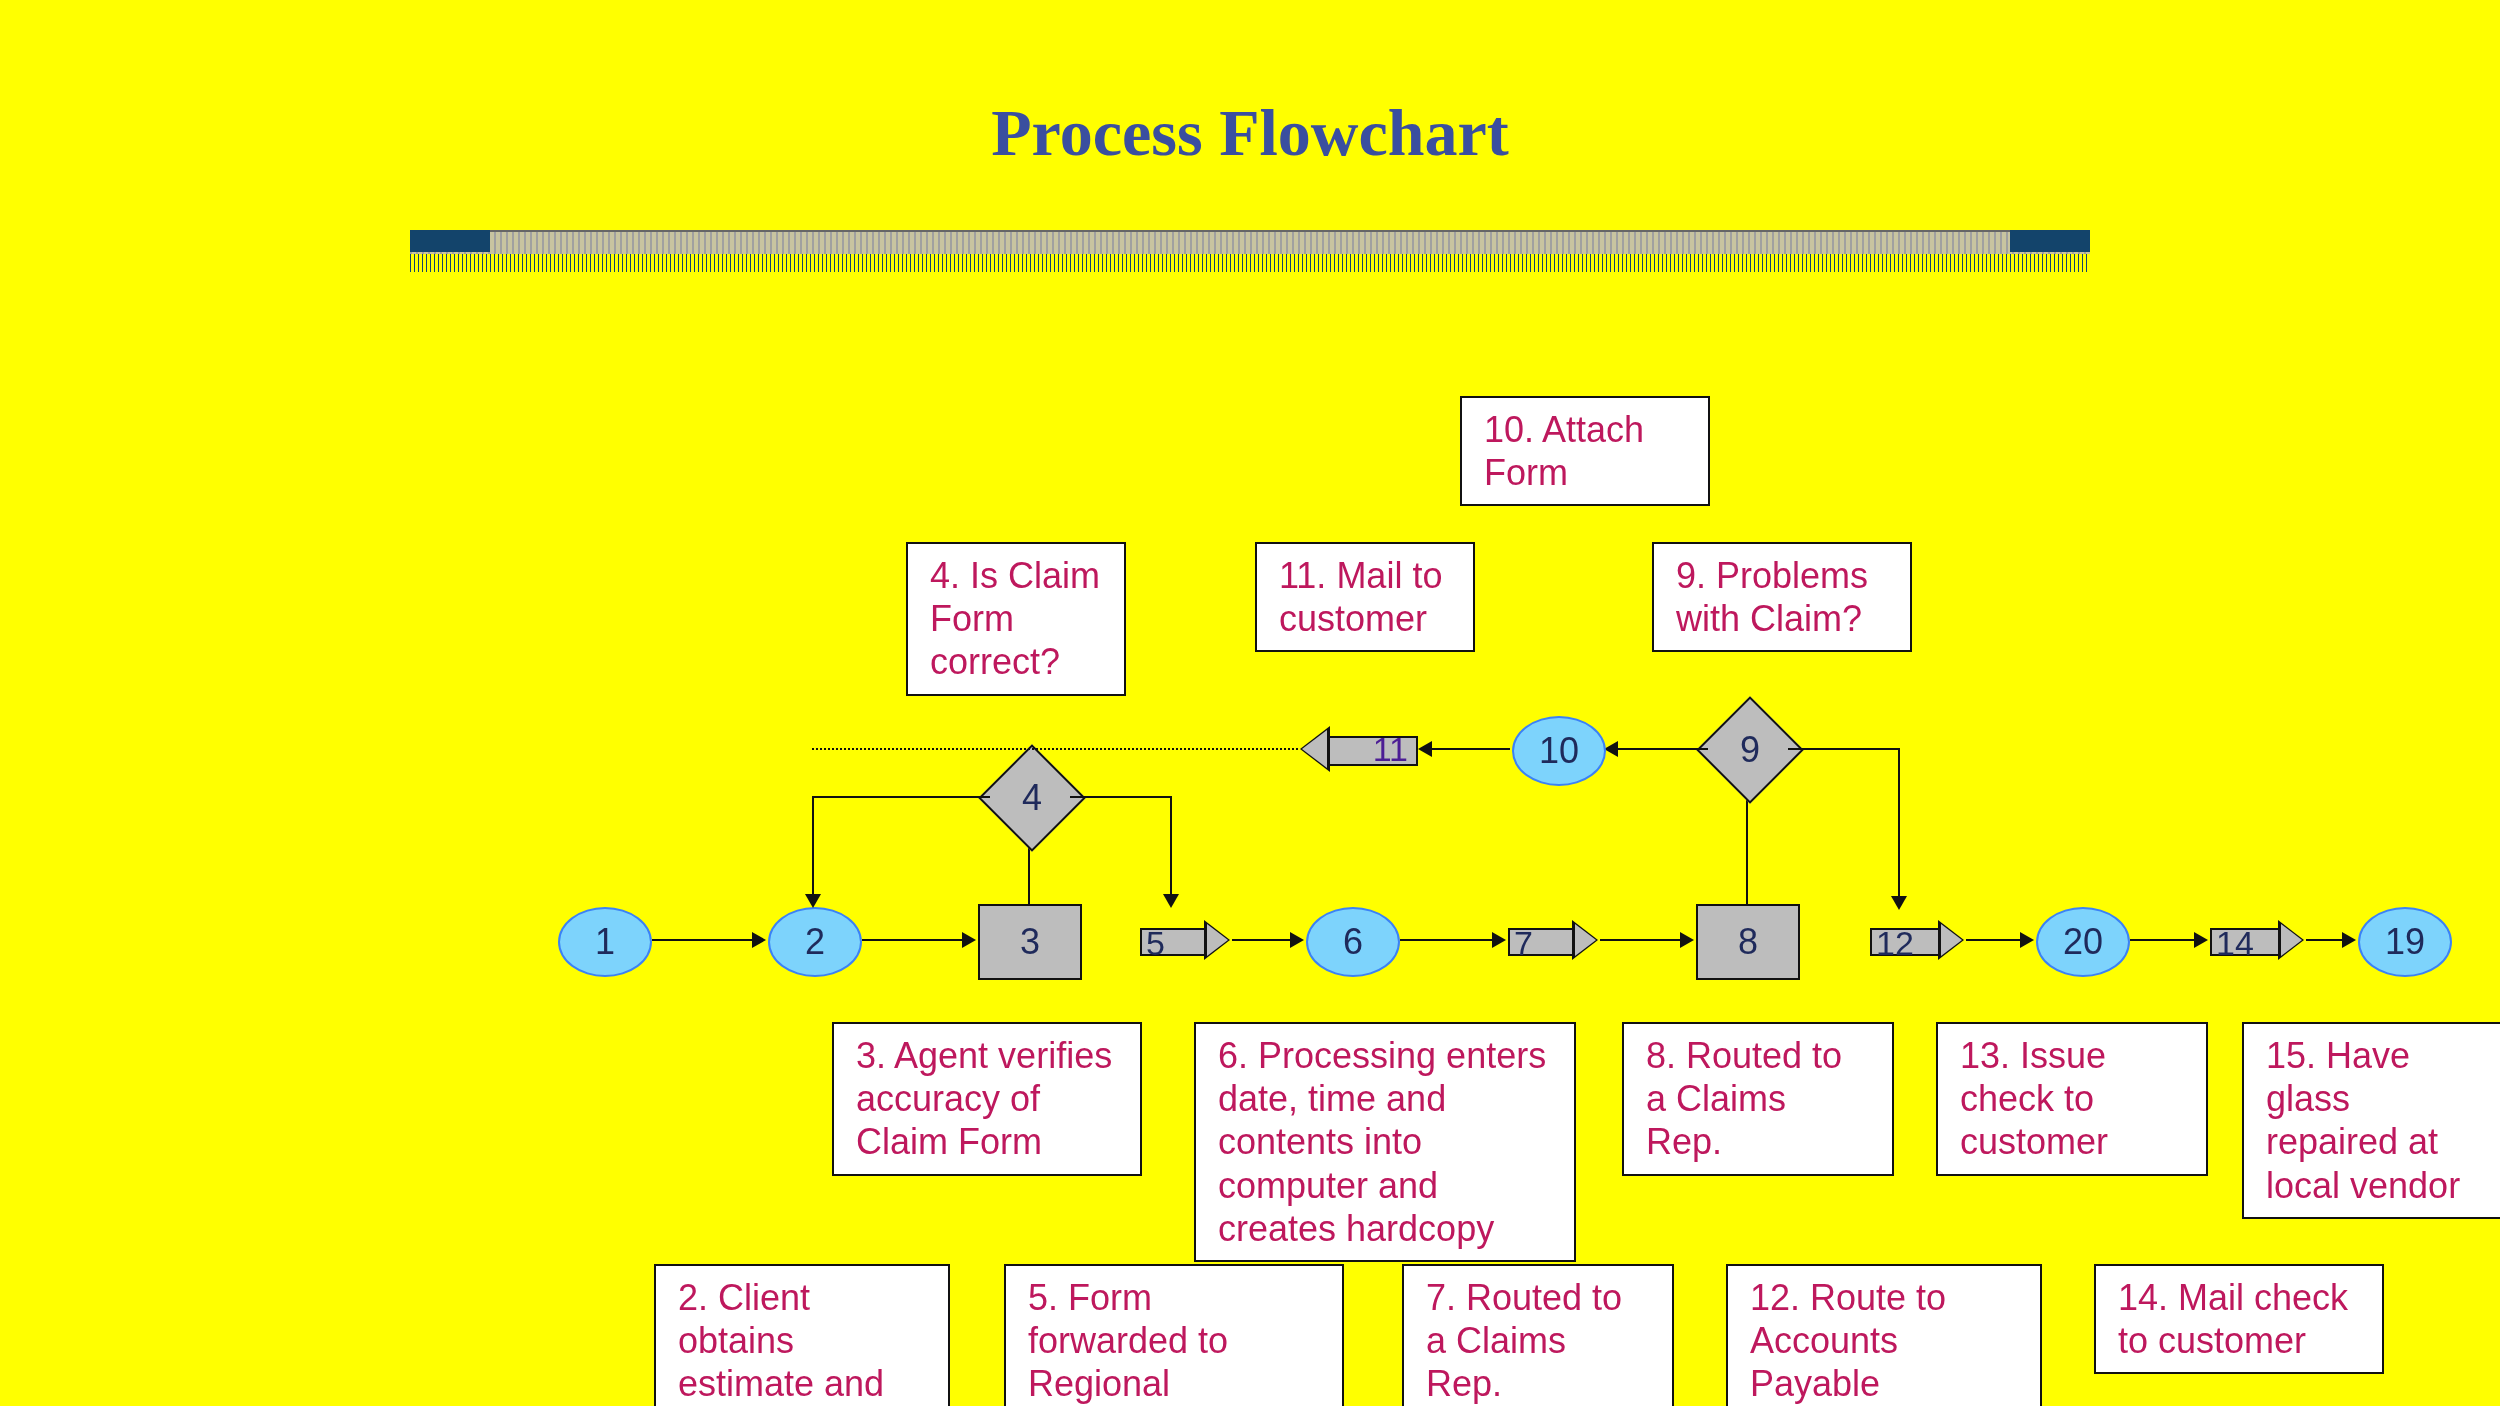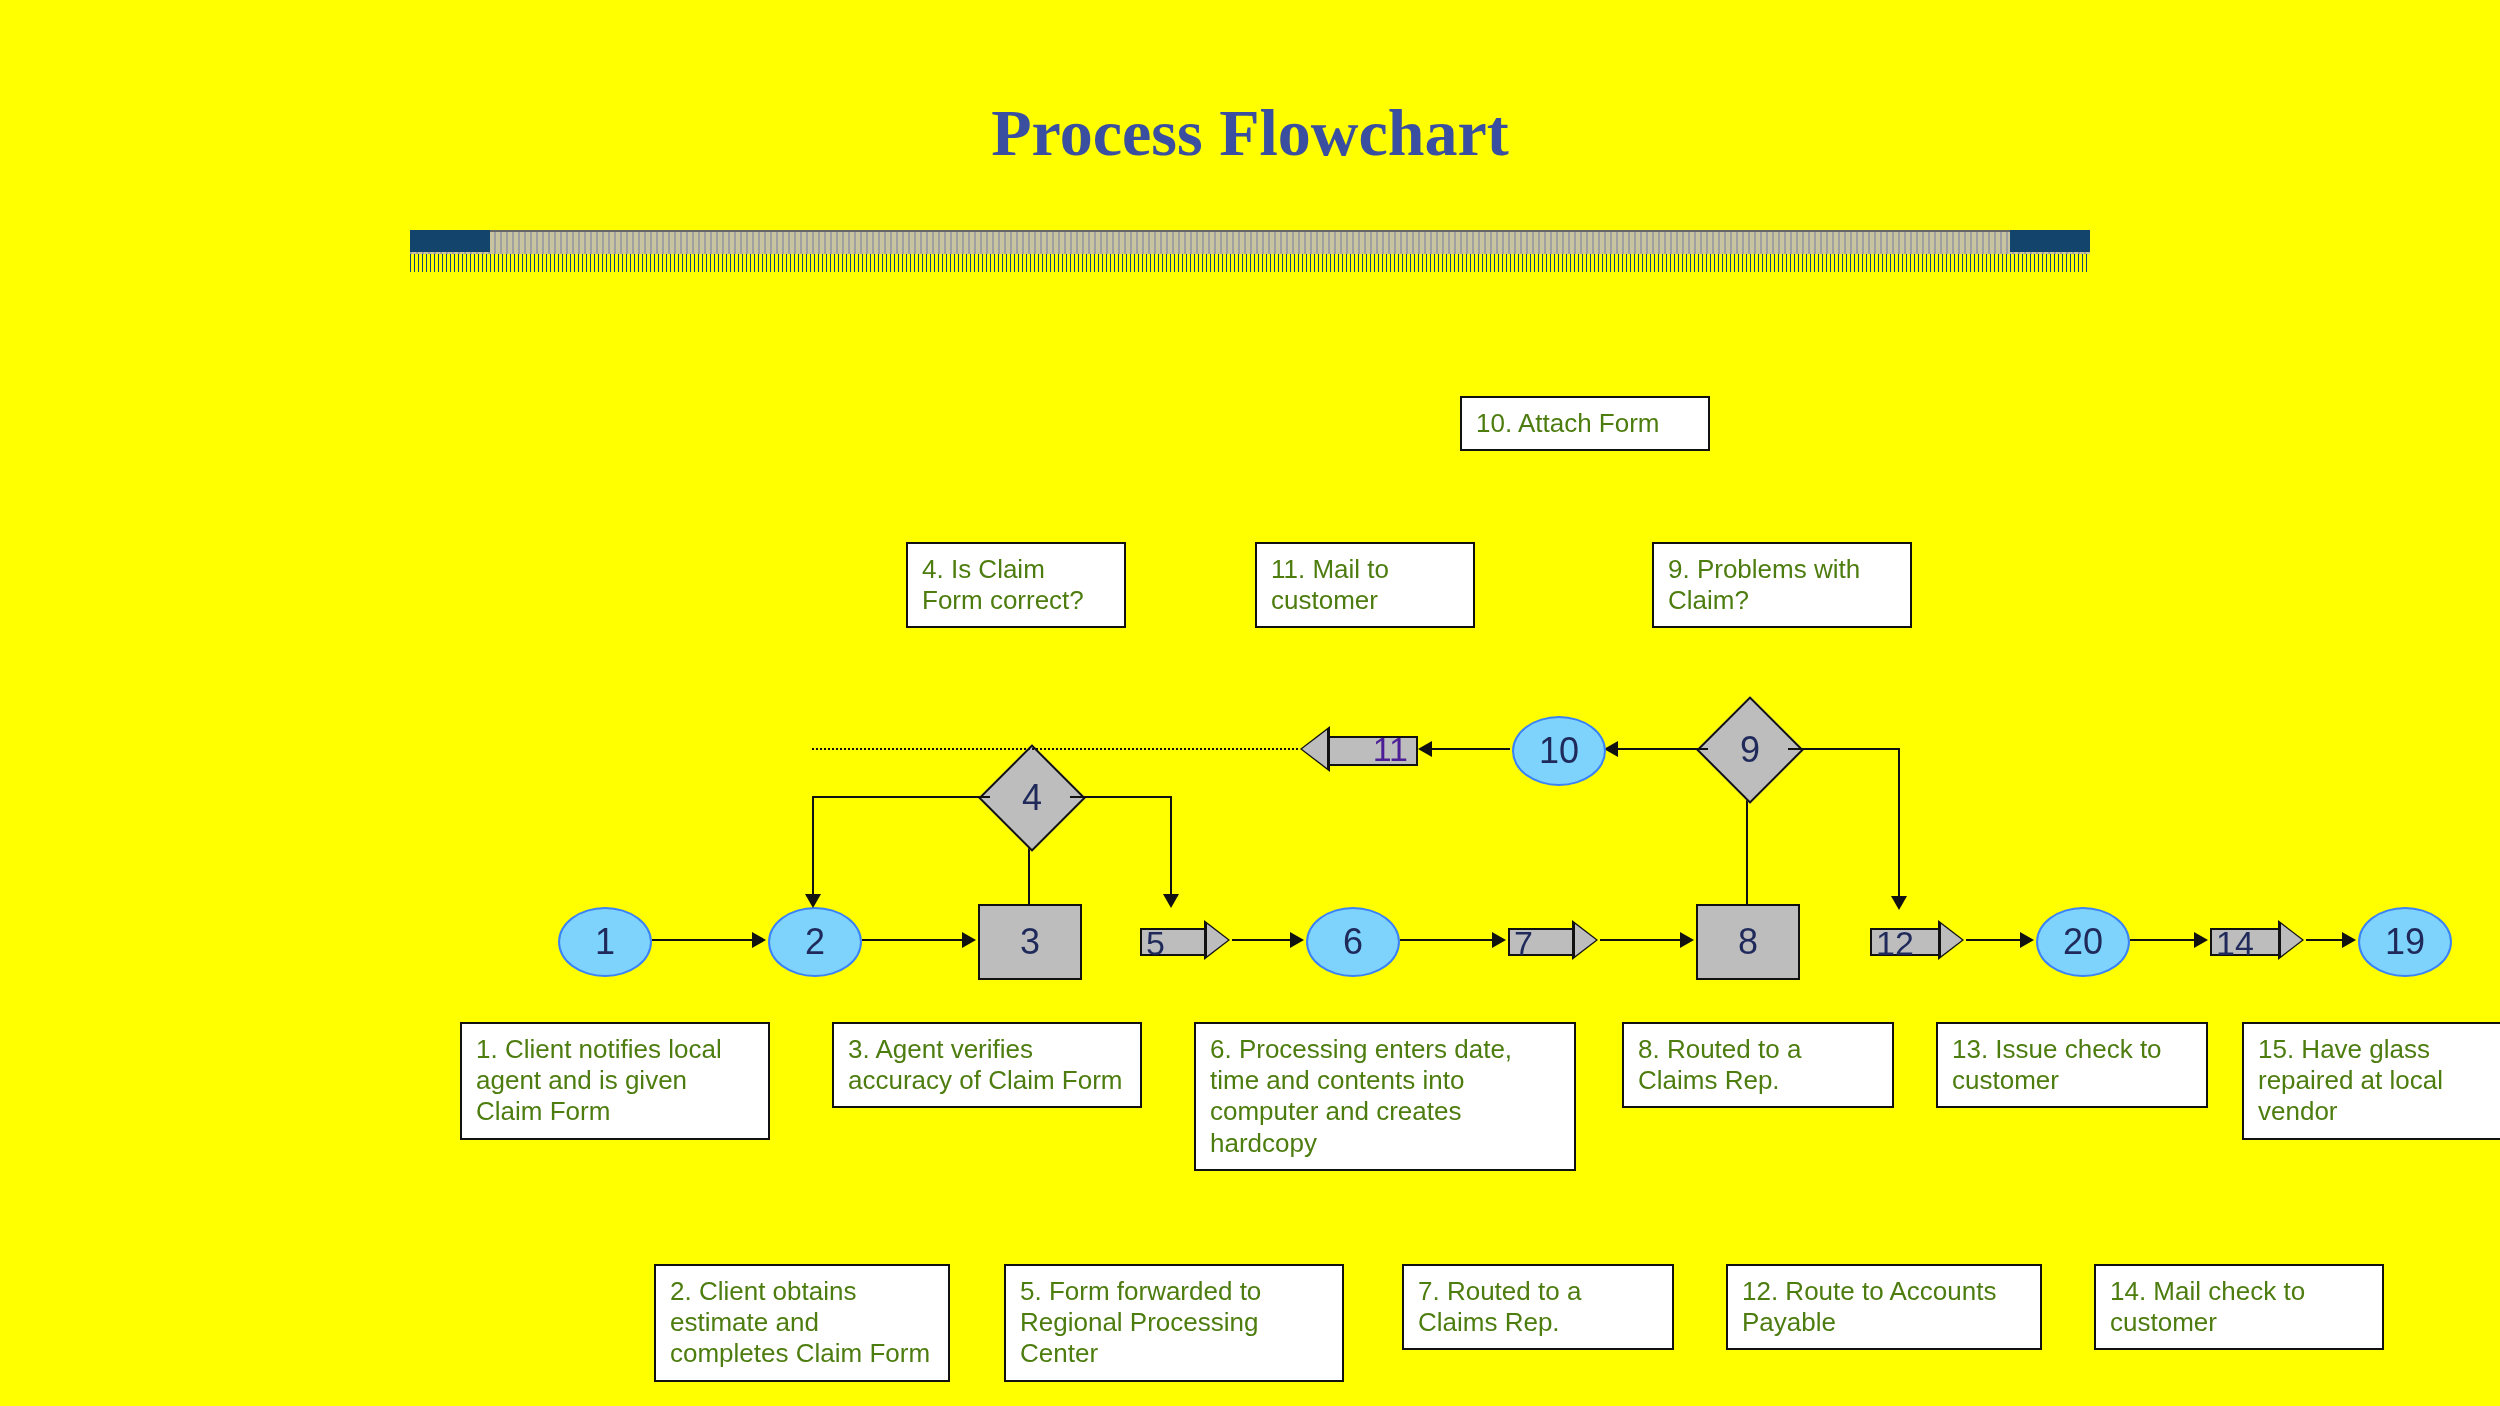--- a/index.html
+++ b/index.html
@@ -22,21 +22,21 @@
   .barrow .shaft{position:absolute;left:0;top:8px;height:24px;background:#bdbdbd;border:2px solid #111;border-right:none;}
   .barrow .head{position:absolute;right:0;top:0;width:0;height:0;border-top:20px solid transparent;border-bottom:20px solid transparent;border-left:26px solid #111;}
   .barrow .head::after{content:"";position:absolute;right:2px;top:-16px;border-top:16px solid transparent;border-bottom:16px solid transparent;border-left:21px solid #bdbdbd;}
   .barrow .num{position:absolute;left:6px;top:4px;font-size:34px;color:#1f2a5b;}
   
   .barrowL{position:absolute;height:46px;}
   .barrowL .shaft{position:absolute;right:0;top:10px;height:26px;background:#bdbdbd;border:2px solid #111;border-left:none;}
   .barrowL .head{position:absolute;left:0;top:0;width:0;height:0;border-top:23px solid transparent;border-bottom:23px solid transparent;border-right:30px solid #111;}
   .barrowL .head::after{content:"";position:absolute;left:2px;top:-19px;border-top:19px solid transparent;border-bottom:19px solid transparent;border-right:25px solid #bdbdbd;}
   .barrowL .num{position:absolute;right:10px;top:4px;font-size:34px;color:#4c1d95;}
-  .caption{position:absolute;background:#fff;border:2px solid #111;color:#4d7c0f;font-size:26px;line-height:1.2;padding:10px 14px;box-sizing:border-box;}
+  .caption{position:absolute;background:#fff;border:2px solid #111;color:#be185d;font-size:36px;line-height:1.2;padding:10px 22px;box-sizing:border-box;}
   .conn{position:absolute;background:#111;}
   .arrH{height:2px;}
   .arrV{width:2px;}
   .ahR{position:absolute;width:0;height:0;border-top:8px solid transparent;border-bottom:8px solid transparent;border-left:14px solid #111;}
   .ahL{position:absolute;width:0;height:0;border-top:8px solid transparent;border-bottom:8px solid transparent;border-right:14px solid #111;}
   .ahD{position:absolute;width:0;height:0;border-left:8px solid transparent;border-right:8px solid transparent;border-top:14px solid #111;}
   .ahU{position:absolute;width:0;height:0;border-left:8px solid transparent;border-right:8px solid transparent;border-bottom:14px solid #111;}
   .dotted{background:none;border-top:2px dotted #111;height:0;}
 </style>
 </head>
@@ -190,21 +190,20 @@
     <div class="ellipse">
         <div class="num">19</div>
       </div>
   </div>
 
   <div class="caption" style="left:1460px;top:396px;width:250px;">10. Attach Form</div>
   <div class="caption" style="left:906px;top:542px;width:220px;">4. Is Claim Form correct?</div>
   <div class="caption" style="left:1255px;top:542px;width:220px;">11. Mail to customer</div>
   <div class="caption" style="left:1652px;top:542px;width:260px;">9. Problems with Claim?</div>
 
-  <div class="caption" style="left:460px;top:1022px;width:310px;">1. Client notifies local agent and is given Claim Form</div>
   <div class="caption" style="left:832px;top:1022px;width:310px;">3. Agent verifies accuracy of Claim Form</div>
   <div class="caption" style="left:1194px;top:1022px;width:382px;">6. Processing enters date, time and contents into computer and creates hardcopy</div>
   <div class="caption" style="left:1622px;top:1022px;width:272px;">8. Routed to a Claims Rep.</div>
   <div class="caption" style="left:1936px;top:1022px;width:272px;">13. Issue check to customer</div>
   <div class="caption" style="left:2242px;top:1022px;width:260px;">15. Have glass repaired at local vendor</div>
 
   <div class="caption" style="left:654px;top:1264px;width:296px;">2. Client obtains estimate and completes Claim Form</div>
   <div class="caption" style="left:1004px;top:1264px;width:340px;">5. Form forwarded to Regional Processing Center</div>
   <div class="caption" style="left:1402px;top:1264px;width:272px;">7. Routed to a Claims Rep.</div>
   <div class="caption" style="left:1726px;top:1264px;width:316px;">12. Route to Accounts Payable</div>

